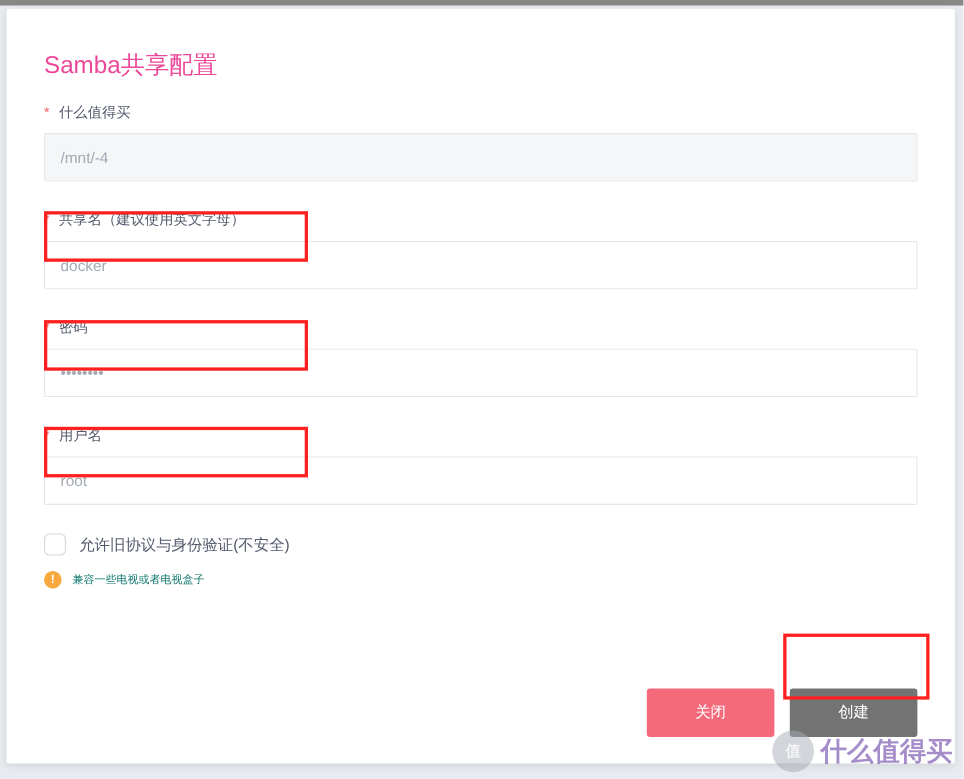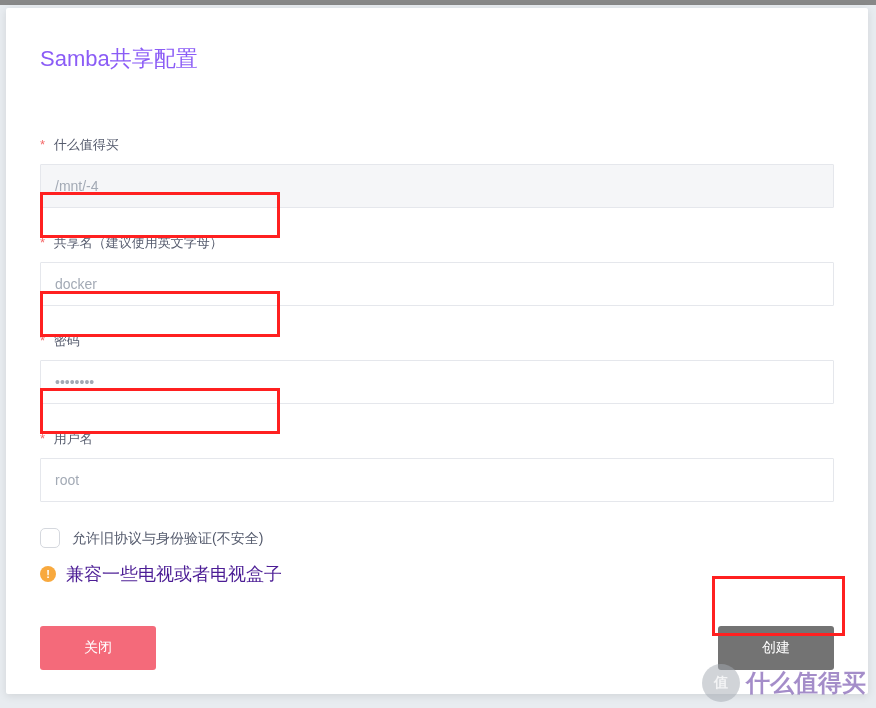--- a/index.html
+++ b/index.html
@@ -35,23 +35,23 @@
       background: #ffffff;
       border-radius: 2px;
       box-shadow: 0 2px 8px rgba(0,0,0,0.1);
       padding: 36px 34px 24px 34px;
       display: flex;
       flex-direction: column;
     }
 
     .dialog-title {
       font-size: 22px;
-      color: #8b5cf6;
+      color: #ec4899;
       font-weight: 400;
-      margin-bottom: 62px;
+      margin-bottom: 19px;
     }
 
     .form-group {
       margin-bottom: 26px;
       position: relative;
     }
 
     .label-row {
       margin-bottom: 10px;
       font-size: 13px;
@@ -151,28 +151,28 @@
       display: inline-flex;
       align-items: center;
       justify-content: center;
       margin-right: 10px;
       color: #fff;
       font-size: 11px;
       font-weight: bold;
     }
 
     .info-text {
-      font-size: 18px;
-      color: #4c1d95;
+      font-size: 10px;
+      color: #0f766e;
     }
 
     .footer {
       margin-top: auto;
       display: flex;
-      justify-content: space-between;
+      justify-content: flex-end;
       gap: 14px;
       padding-top: 24px;
     }
 
     .btn {
       width: 116px;
       height: 44px;
       border: none;
       border-radius: 3px;
       font-size: 14px;

